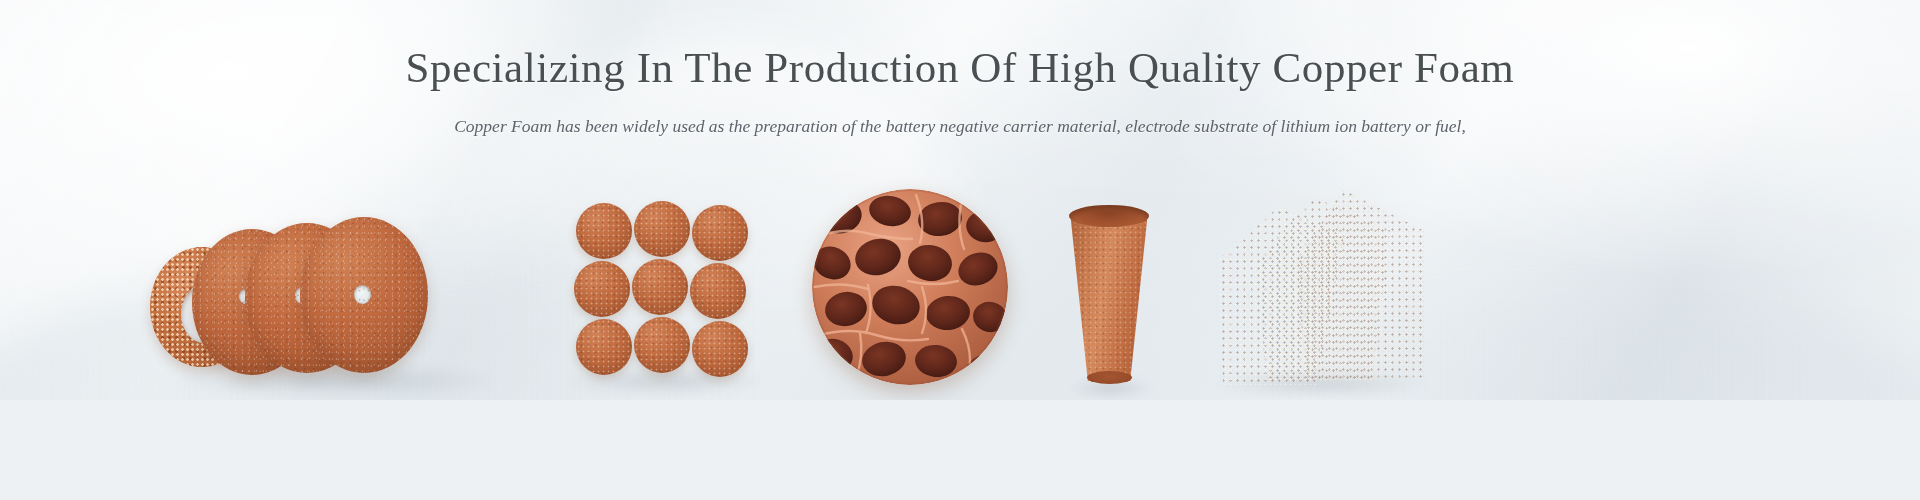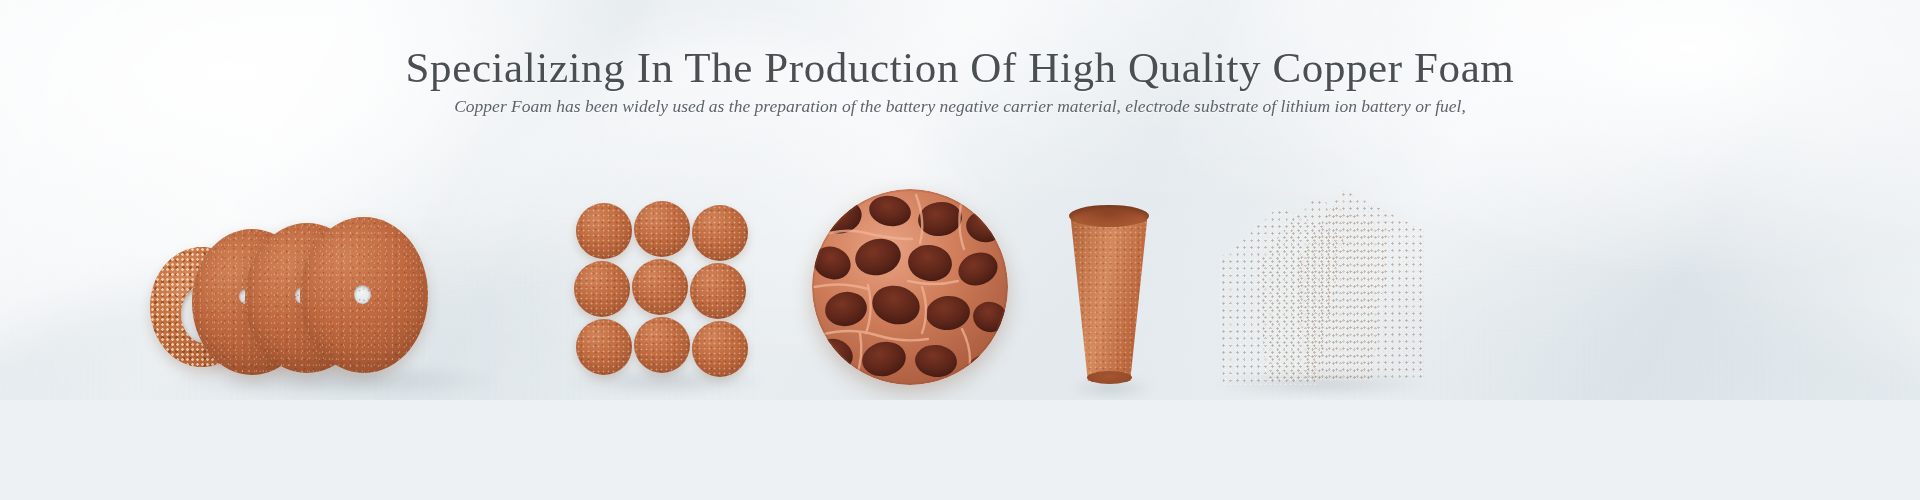--- a/index.html
+++ b/index.html
@@ -40,21 +40,21 @@
 
   .text-block{position:absolute;left:0;top:0;width:1920px;text-align:center;z-index:5;}
   .headline{
     margin:0;padding-top:44px;
     font-family:"Liberation Serif",serif;
     font-size:43px;font-weight:400;letter-spacing:.6px;
     color:#4a4f52;line-height:1.1;
     text-shadow:0 1px 2px rgba(255,255,255,.85);
   }
   .sub{
-    margin:2px auto 0;width:1060px;
+    margin:22px auto 0;width:1060px;
     font-family:"Liberation Serif",serif;
     font-style:italic;font-size:17.5px;line-height:1.52;
     color:#5d636a;
     text-shadow:0 1px 1px rgba(255,255,255,.8);
   }
   .sub span{display:block;}
 
   .products{position:absolute;left:0;top:185px;width:1920px;height:315px;z-index:6;}
   .p{position:absolute;}
 

